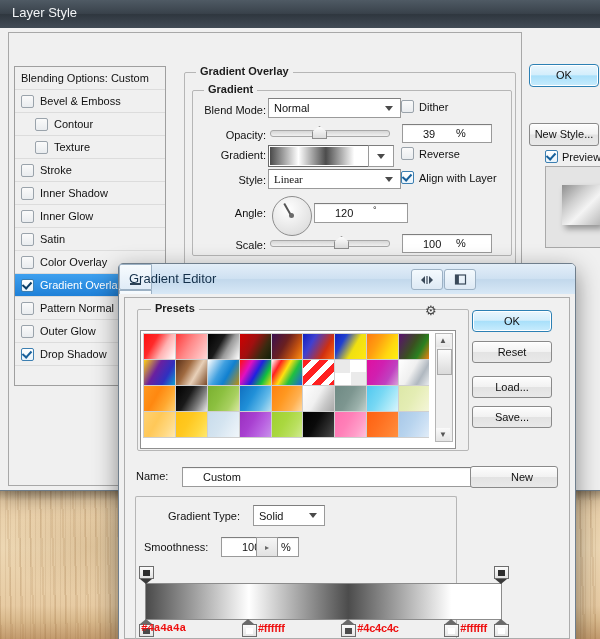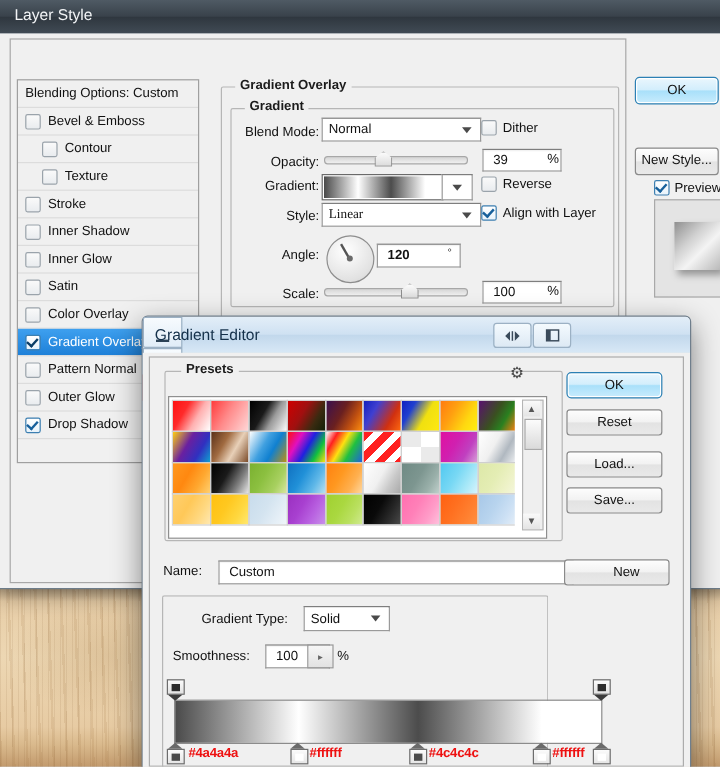--- a/index.html
+++ b/index.html
@@ -42,21 +42,21 @@
     display:flex;align-items:center;justify-content:center;
   }
   .btn.primary{
     border:1px solid #2c80b4;border-radius:4px;
     background:linear-gradient(180deg,#eaf6fd 0%,#d3eefc 46%,#a9e0fa 52%,#c8ecfd 100%);
     box-shadow:0 0 0 1px #ffffff inset;
   }
   .txt{
     background:#fff;border:1px solid #9a9a9a;border-top-color:#7e7e7e;
     box-shadow:0 1px 1px rgba(0,0,0,.06) inset;
-    display:flex;align-items:center;padding:0 8px;font-size:11px;
+    display:flex;align-items:center;padding:0 20px;font-size:11px;
   }
   .combo{
     background:#fff;border:1px solid #9a9a9a;border-top-color:#7e7e7e;
     display:flex;align-items:center;padding:0 2px 0 5px;font-size:11px;
     justify-content:space-between;
   }
   .caret{width:0;height:0;border-left:4px solid transparent;border-right:4px solid transparent;
     border-top:5px solid #4a4a4a;margin-right:5px;}
   .cb{width:11px;height:11px;border:1px solid #9aa3ab;background:linear-gradient(180deg,#fafafa,#e9ecef);
     border-radius:2px;display:inline-block;position:relative;flex:none;}
@@ -322,21 +322,21 @@
       <span class="lbl">Align with Layer</span>
     </div>
 
     <div class="row-label lbl" style="left:200px;top:179px;width:66px;">Angle:</div>
     <div style="position:absolute;left:272px;top:168px;width:38px;height:38px;border-radius:50%;
       border:1px solid #8d8d8d;background:radial-gradient(circle at 40% 32%,#ffffff,#e2e2e2 70%,#cfcfcf 100%);">
       <div style="position:absolute;left:18px;top:18px;width:14px;height:1.5px;background:#555;
         transform-origin:0 50%;transform:rotate(-120deg);"></div>
       <div style="position:absolute;left:16px;top:16px;width:5px;height:5px;border-radius:50%;background:#6a6a6a;"></div>
     </div>
-    <div class="txt" style="position:absolute;left:314px;top:175px;width:52px;height:18px;font-weight:bold;">
+    <div class="txt" style="position:absolute;left:314px;top:175px;width:52px;height:18px;">
       <span>120</span>
     </div>
     <div class="lbl" style="position:absolute;left:373px;top:177px;font-size:9px;">°</div>
 
     <div class="row-label lbl" style="left:200px;top:211px;width:66px;">Scale:</div>
     <div style="position:absolute;left:270px;top:212px;width:120px;">
       <div class="slider"></div>
       <div class="thumb" style="left:64px;"></div>
     </div>
     <div class="txt" style="position:absolute;left:402px;top:206px;width:48px;height:17px;">
@@ -472,21 +472,21 @@
         <i style="background:#2d2d2d"></i>
       </div>
       <div class="pt"></div>
     </div>
     <div class="stop-bot" style="left: 139px;">
       <div class="pt"></div>
       <div class="sq">
         <i style="background:#4a4a4a"></i>
       </div>
     </div>
-    <div class="hexlabel" style="left: 157px;">#4a4a4a</div>
+    <div class="hexlabel" style="left: 141px; font-family: Liberation Mono, monospace;">#4a4a4a</div>
     <div class="stop-bot" style="left: 241.95px;">
       <div class="pt"></div>
       <div class="sq">
         <i style="background:#ffffff"></i>
       </div>
     </div>
     <div class="hexlabel" style="left: 257.95px;">#ffffff</div>
     <div class="stop-bot" style="left: 341.35px;">
       <div class="pt"></div>
       <div class="sq">

